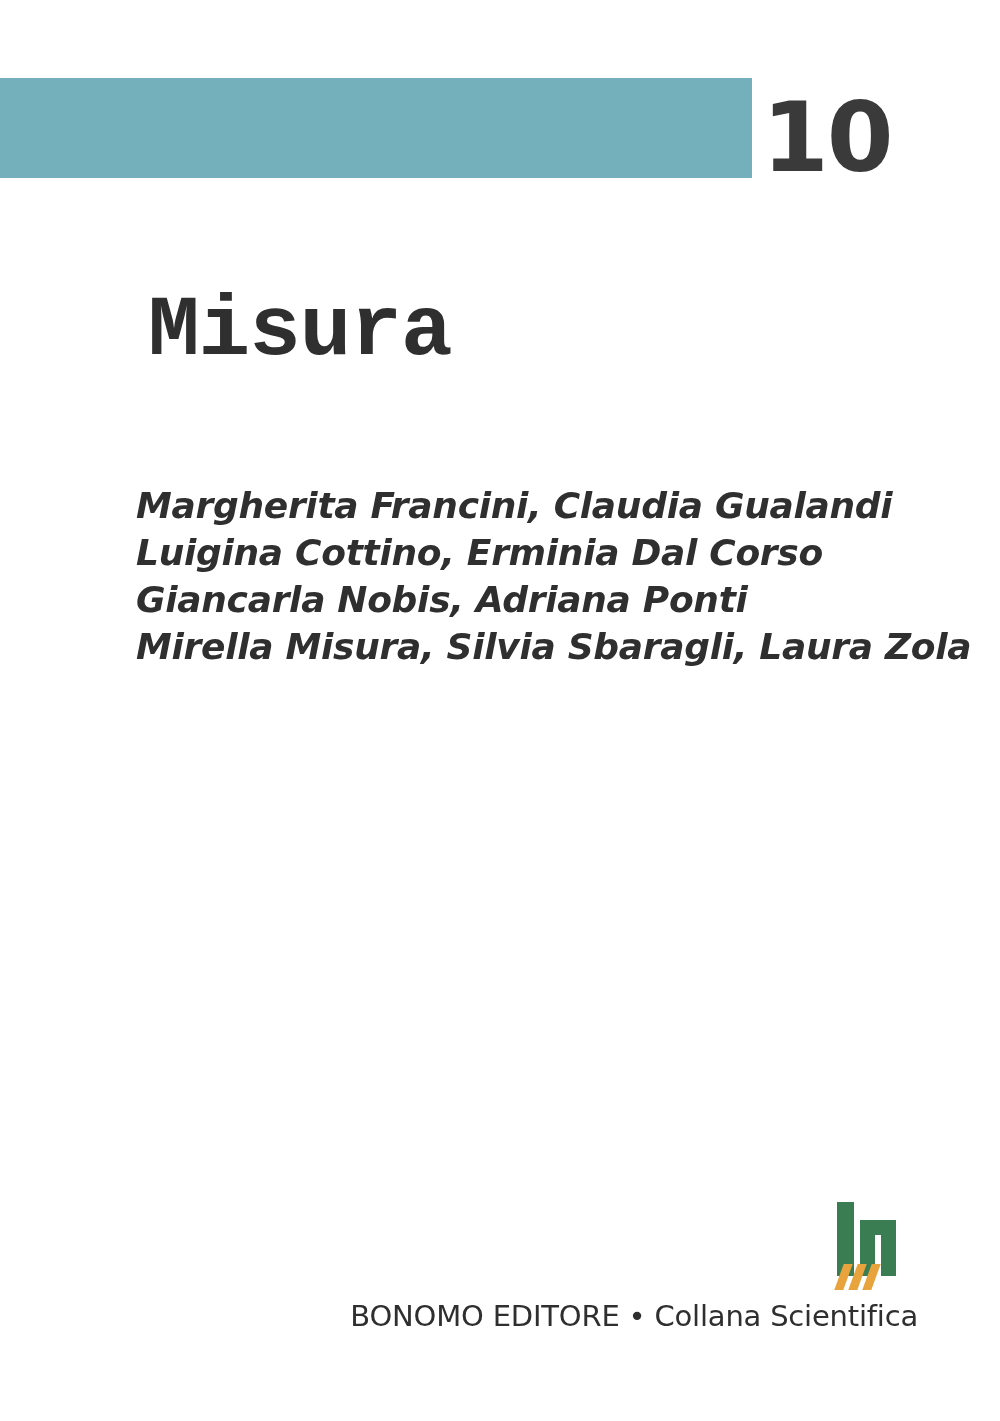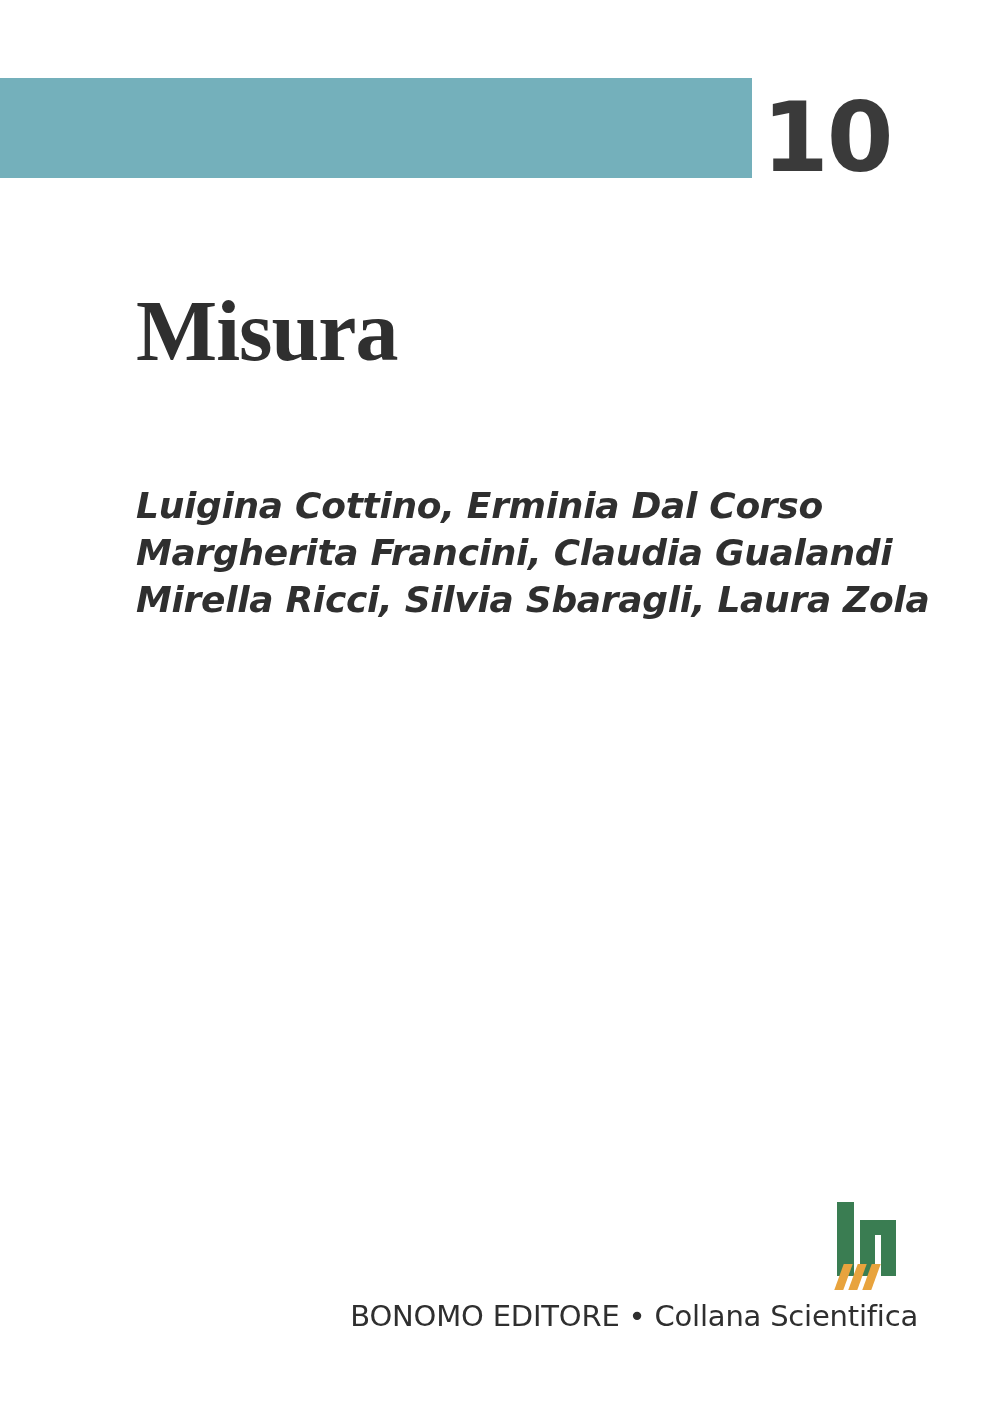--- a/index.html
+++ b/index.html
@@ -34,24 +34,24 @@
     font-family: "DejaVu Sans", sans-serif;
     font-weight: 700;
     font-size: 96px;
     line-height: 120px;
     letter-spacing: -2px;
   }
 
   
   .title {
     position: absolute;
-    left: 136px;
+    left: 148px;
     top: 283px;
     color: #2f2f2f;
-    font-family: Liberation Serif, serif;
+    font-family: Liberation Mono, monospace;
     font-weight: 700;
     font-size: 86px;
     line-height: 96px;
     letter-spacing: -1px;
   }
 
   
   .authors {
     position: absolute;
     left: 136px;
@@ -141,23 +141,24 @@
 </head>
 <body>
 
 <div class="top-band"></div>
 
 <div class="series-number">10</div>
 
 <div class="title">Misura</div>
 
 <div class="authors">
+  <div class="line">Margherita Francini, Claudia Gualandi</div>
   <div class="line">Luigina Cottino, Erminia Dal Corso</div>
-  <div class="line">Margherita Francini, Claudia Gualandi</div>
-  <div class="line">Mirella Ricci, Silvia Sbaragli, Laura Zola</div>
+  <div class="line">Giancarla Nobis, Adriana Ponti</div>
+  <div class="line">Mirella Misura, Silvia Sbaragli, Laura Zola</div>
 </div>
 
 <div class="logo">
   <div class="bar-tall"></div>
   <div class="hook-top"></div>
   <div class="bar-mid"></div>
   <div class="bar-hook"></div>
   <div class="slash s1"></div>
   <div class="slash s2"></div>
   <div class="slash s3"></div>

